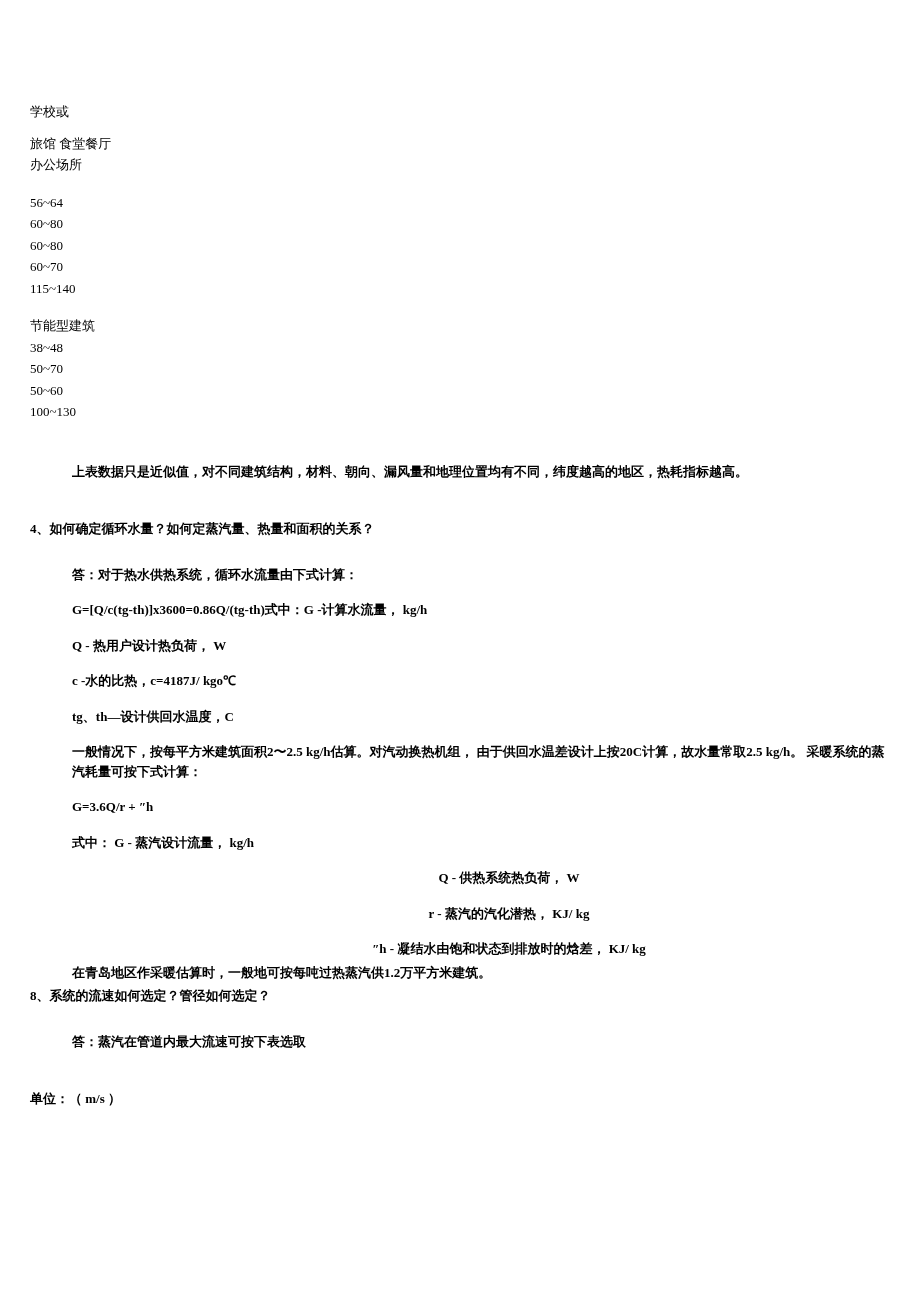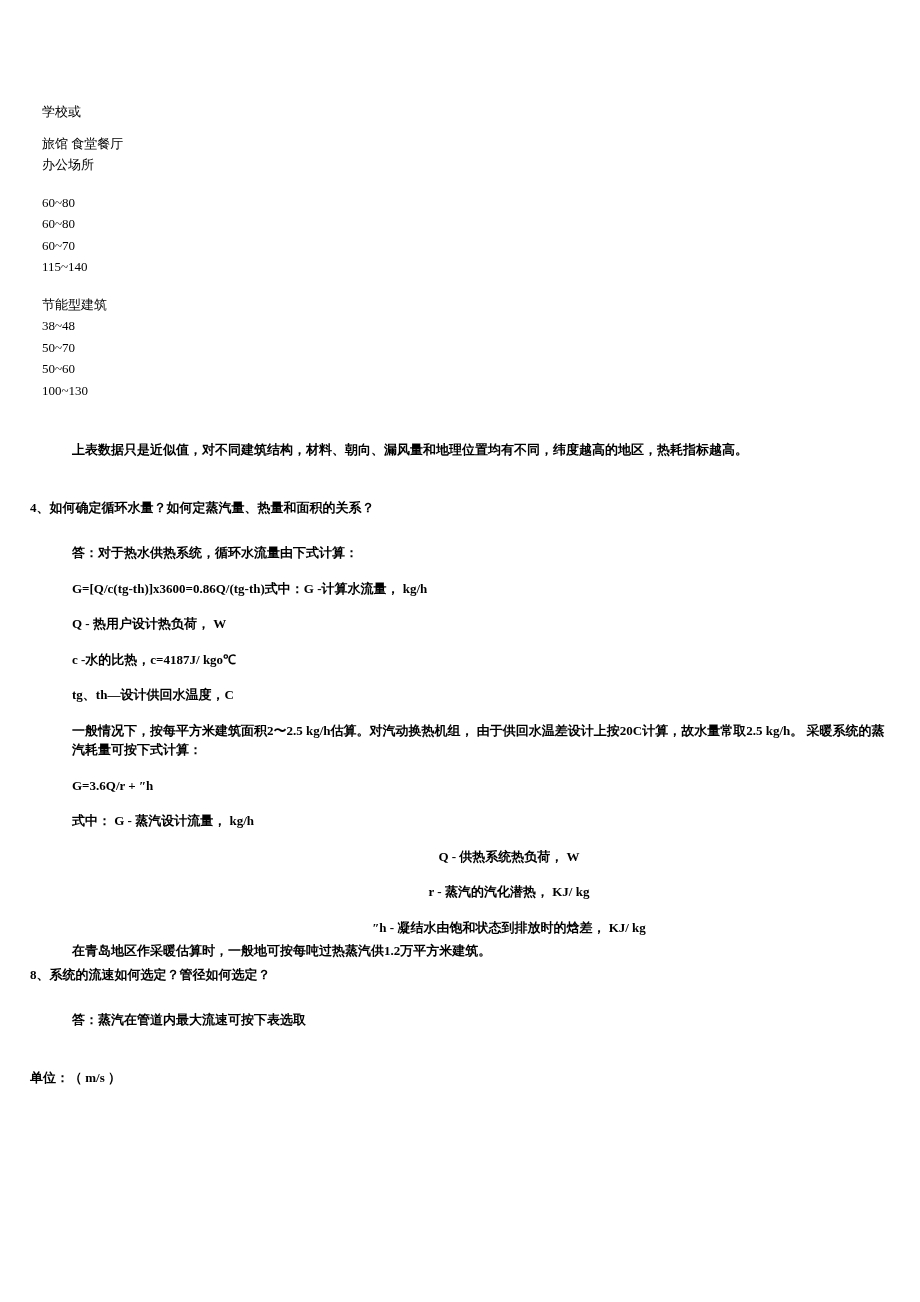--- a/index.html
+++ b/index.html
@@ -10,21 +10,21 @@
     background: #fff;
     margin: 0;
     padding: 40px 30px;
     width: 920px;
     box-sizing: border-box;
   }
   .block {
     margin-bottom: 18px;
   }
   .line {
-    margin: 2px 12px;
+    margin: 2px 0;
   }
   .indent1 {
     padding-left: 42px;
   }
   .indent2 {
     padding-left: 98px;
     text-align: center;
   }
   .gap-small {
     height: 8px;
@@ -47,20 +47,21 @@
 <div class="gap-large"></div>
 
 <div class="block">
   <div class="line">学校或</div>
   <div class="gap-small"></div>
   <div class="line">旅馆  食堂餐厅</div>
   <div class="line">办公场所</div>
 </div>
 
 <div class="block">
+  <div class="line">56~64</div>
   <div class="line">60~80</div>
   <div class="line">60~80</div>
   <div class="line">60~70</div>
   <div class="line">115~140</div>
 </div>
 
 <div class="block">
   <div class="line">节能型建筑</div>
   <div class="line">38~48</div>
   <div class="line">50~70</div>

